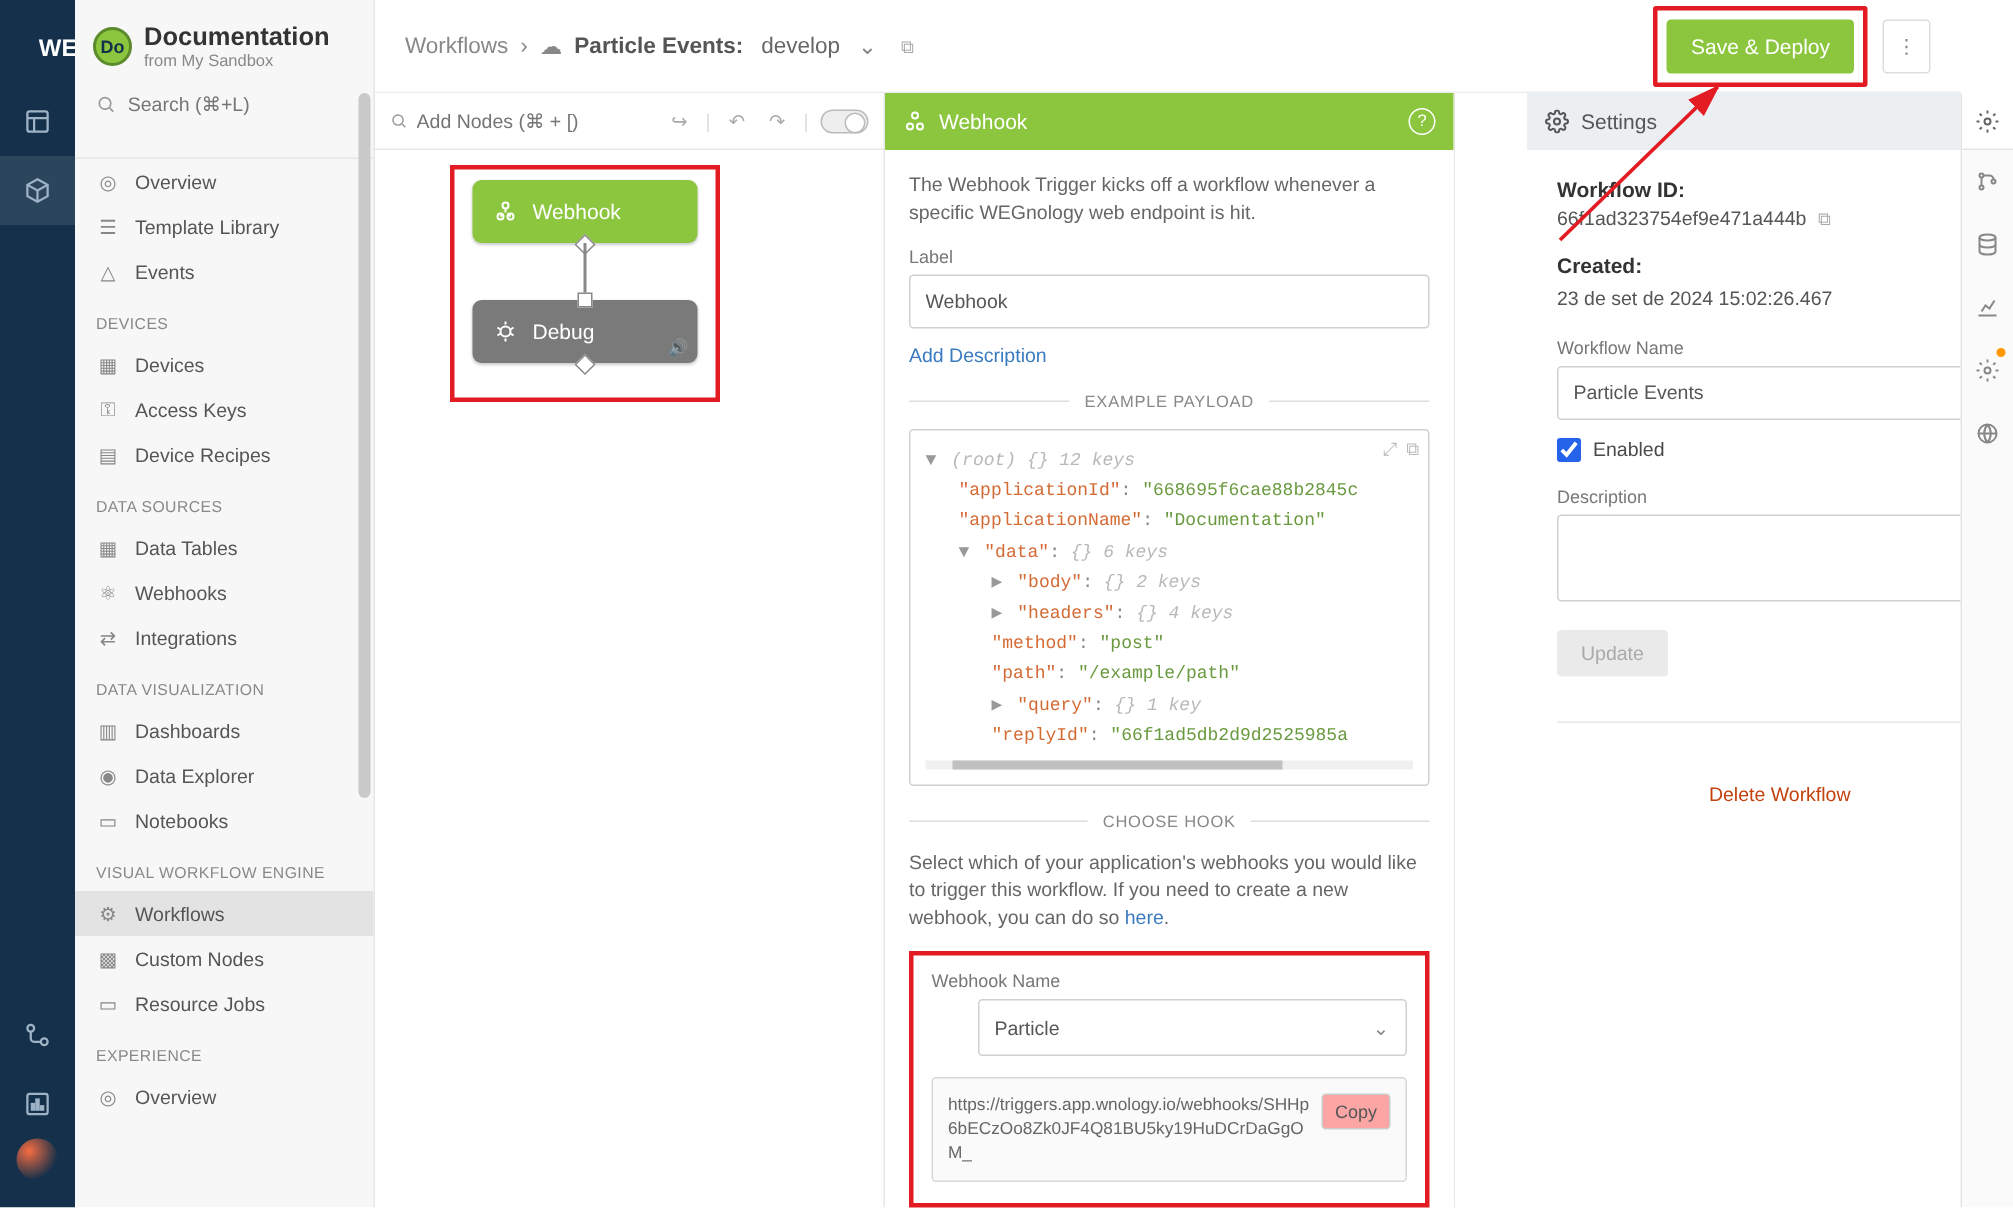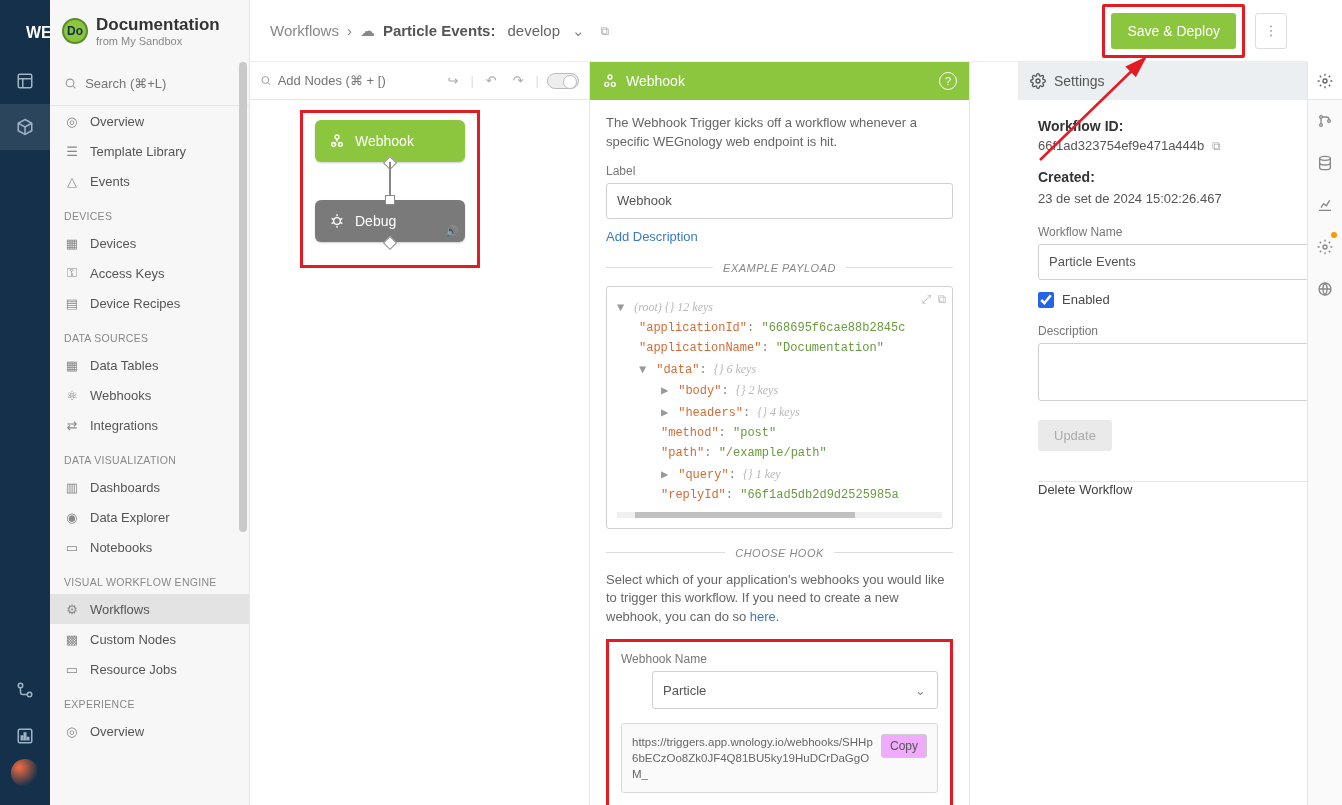--- a/index.html
+++ b/index.html
@@ -9,21 +9,21 @@
 .icon-rail .rail-item { width: 50px; height: 46px; display: flex; align-items: center; justify-content: center; color: #9fb3c7; cursor: pointer; }
 .icon-rail .rail-item.active { background: rgba(255,255,255,0.1); }
 .icon-rail .logo { color: #fff; font-weight: bold; font-size: 16px; height: 50px; padding-left: 40px; }
 .icon-rail .avatar { width: 28px; height: 28px; border-radius: 50%; background: radial-gradient(circle at 30% 30%, #f56c42, #14304a 70%); margin-top: auto; margin-bottom: 18px; }
 
 .sidebar { position: absolute; left: 50px; top: 0; width: 200px; height: 805px; background: #f7f7f7; border-right: 1px solid #e6e6e6; overflow-y: auto; }
 .sidebar-header { height: 62px; padding: 10px 12px; display: flex; align-items: center; gap: 8px; }
 .app-badge { width: 26px; height: 26px; border-radius: 50%; background: #8cc63f; color: #14304a; font-weight: bold; display: flex; align-items: center; justify-content: center; font-size: 12px; border: 2px solid #5a8a2a; }
 .app-title { font-weight: 600; color: #333; font-size: 17px; }
 .app-sub { font-size: 11px; color: #888; }
-.search-bar { height: 44px; display: flex; align-items: center; padding: 0 14px; gap: 8px; color: #999; border-bottom: 1px solid #e6e6e6; }
+.search-bar { height: 44px; display: flex; align-items: flex-start; padding: 0 14px; gap: 8px; color: #999; border-bottom: 1px solid #e6e6e6; }
 .search-bar input { border: none; background: transparent; outline: none; font-size: 13px; color: #666; width: 100%; }
 .nav-section-label { padding: 14px 14px 6px; color: #888; font-size: 10.5px; letter-spacing: 0.3px; }
 .nav-item { height: 30px; display: flex; align-items: center; padding: 0 14px; gap: 10px; color: #555; cursor: pointer; }
 .nav-item.active { background: #e3e3e3; font-weight: 500; }
 .nav-icon { width: 16px; height: 16px; display: flex; align-items: center; justify-content: center; color: #888; }
 .sidebar-scroll-thumb { position: absolute; right: 2px; top: 62px; width: 8px; height: 470px; background: #c9c9c9; border-radius: 4px; }
 
 .topbar { position: absolute; left: 250px; top: 0; right: 35px; height: 62px; display: flex; align-items: center; padding: 0 20px; background: #fff; border-bottom: 1px solid #eee; }
 .breadcrumbs { display: flex; align-items: center; gap: 8px; color: #888; font-size: 15px; }
 .breadcrumbs .current { color: #555; font-weight: 600; }
@@ -60,54 +60,54 @@
 .panel-header.gray { background: #eceff1; color: #555; }
 .panel-header .title { flex: 1; font-size: 14px; }
 .help-circ { width: 18px; height: 18px; border: 1.5px solid currentColor; border-radius: 50%; display: flex; align-items: center; justify-content: center; font-size: 11px; cursor: pointer; }
 .panel-body { padding: 14px 16px; }
 .desc-text { font-size: 13px; color: #666; line-height: 1.45; margin-bottom: 12px; }
 .field-label { font-size: 12px; color: #777; margin-bottom: 5px; display: block; }
 .text-input { width: 100%; height: 36px; border: 1px solid #d0d0d0; border-radius: 3px; padding: 0 10px; font-size: 13px; color: #555; }
 .link-text { color: #3a7bbf; font-size: 13px; cursor: pointer; }
 .add-desc { margin-top: 10px; display: inline-block; text-align: right; }
 
-.section-divider { display: flex; align-items: center; margin: 18px 0 12px; color: #888; font-size: 11px; letter-spacing: 0.5px; font-style: italic; }
+.section-divider { display: flex; align-items: center; margin: 18px 0 12px; color: #888; font-size: 11px; letter-spacing: 0.5px; }
 .section-divider::before, .section-divider::after { content: ''; flex: 1; height: 1px; background: #ddd; }
 .section-divider span { padding: 0 10px; }
 
 .payload-box { border: 1px solid #d0d0d0; border-radius: 3px; padding: 10px; font-family: "Courier New", monospace; font-size: 12px; color: #888; background: #fff; position: relative; overflow: hidden; }
 .payload-box .tools { position: absolute; right: 6px; top: 6px; display: flex; gap: 6px; color: #bbb; }
 .jrow { white-space: nowrap; line-height: 1.7; }
 .jtri { color: #999; display: inline-block; width: 10px; }
 .jkey { color: #d46b35; }
 .jstr { color: #6a9a3f; }
-.jmeta { color: #b8b8b8; font-style: italic; font-family: Liberation Serif, serif; }
+.jmeta { color: #b8b8b8; font-style: italic; }
 .payload-scroll { height: 6px; background: #f0f0f0; margin-top: 6px; position: relative; }
 .payload-scroll-thumb { position: absolute; left: 18px; top: 0; height: 6px; width: 220px; background: #c0c0c0; }
 
 .choose-box { border: 3px solid #e31b23; padding: 10px 12px 14px; margin-top: 12px; }
 .select-wrap { position: relative; padding-left: 31px; }
 .select-input { width: 100%; height: 38px; border: 1px solid #d0d0d0; border-radius: 3px; padding: 0 10px; font-size: 13px; color: #555; background: #fff; appearance: none; }
 .select-chev { position: absolute; right: 12px; top: 12px; color: #888; pointer-events: none; }
 .url-box { border: 1px solid #d8d8d8; border-radius: 3px; padding: 10px 10px; margin-top: 14px; display: flex; gap: 8px; align-items: flex-start; background: #fafafa; }
 .url-text { flex: 1; font-size: 11.5px; color: #666; word-break: break-all; line-height: 1.4; }
-.copy-btn { border: 1px solid #ccc; background: #f0abfc; padding: 4px 8px; font-size: 12px; border-radius: 3px; cursor: pointer; color: #555; }
+.copy-btn { border: 1px solid #ccc; background: #fca5a5; padding: 4px 8px; font-size: 12px; border-radius: 3px; cursor: pointer; color: #555; }
 
 .panel.settings-panel { left: 1018px; width: 337px; }
 .settings-body { padding: 18px 20px; }
 .info-label { font-weight: 600; color: #333; font-size: 14px; margin-bottom: 4px; }
 .info-row { margin-bottom: 16px; }
 .mono-id { font-size: 13px; color: #555; }
 .copy-inline { color: #aaa; margin-left: 4px; font-size: 12px; cursor: pointer; }
 .created-line { font-size: 13px; color: #555; line-height: 1.5; }
 .checkbox-row { display: flex; align-items: center; gap: 8px; margin: 12px 0 16px; }
 .checkbox-row input { width: 16px; height: 16px; accent-color: #2563eb; }
 .textarea { width: 100%; height: 58px; border: 1px solid #d0d0d0; border-radius: 3px; resize: vertical; }
 .update-btn { margin-top: 16px; padding: 8px 16px; background: #eaeaea; color: #aaa; border: none; border-radius: 3px; font-size: 13px; }
-.delete-link { display: block; text-align: left; color: #404040; font-size: 13px; cursor: pointer; }
+.delete-link { display: block; text-align: center; margin-top: 40px; color: #c2410c; font-size: 13px; cursor: pointer; }
 .divider { height: 1px; background: #e6e6e6; margin: 30px 0 0; }
 
 .red-arrow { position: absolute; pointer-events: none; }
 
 .right-rail { position: absolute; right: 0; top: 100px; width: 35px; height: 705px; background: #fafafa; border-left: 1px solid #e6e6e6; display: flex; flex-direction: column; align-items: center; }
 .right-rail .r-item { width: 35px; height: 42px; display: flex; align-items: center; justify-content: center; color: #888; cursor: pointer; }
 .gear-top { position: absolute; right: 0; top: 62px; width: 35px; height: 38px; background: #fff; border-left: 1px solid #e6e6e6; border-bottom: 1px solid #e6e6e6; display: flex; align-items: center; justify-content: center; color: #666; }
 .dot-orange { position: absolute; top: 6px; right: 6px; width: 6px; height: 6px; background: #ff9800; border-radius: 50%; }
 
 svg { display: block; }

